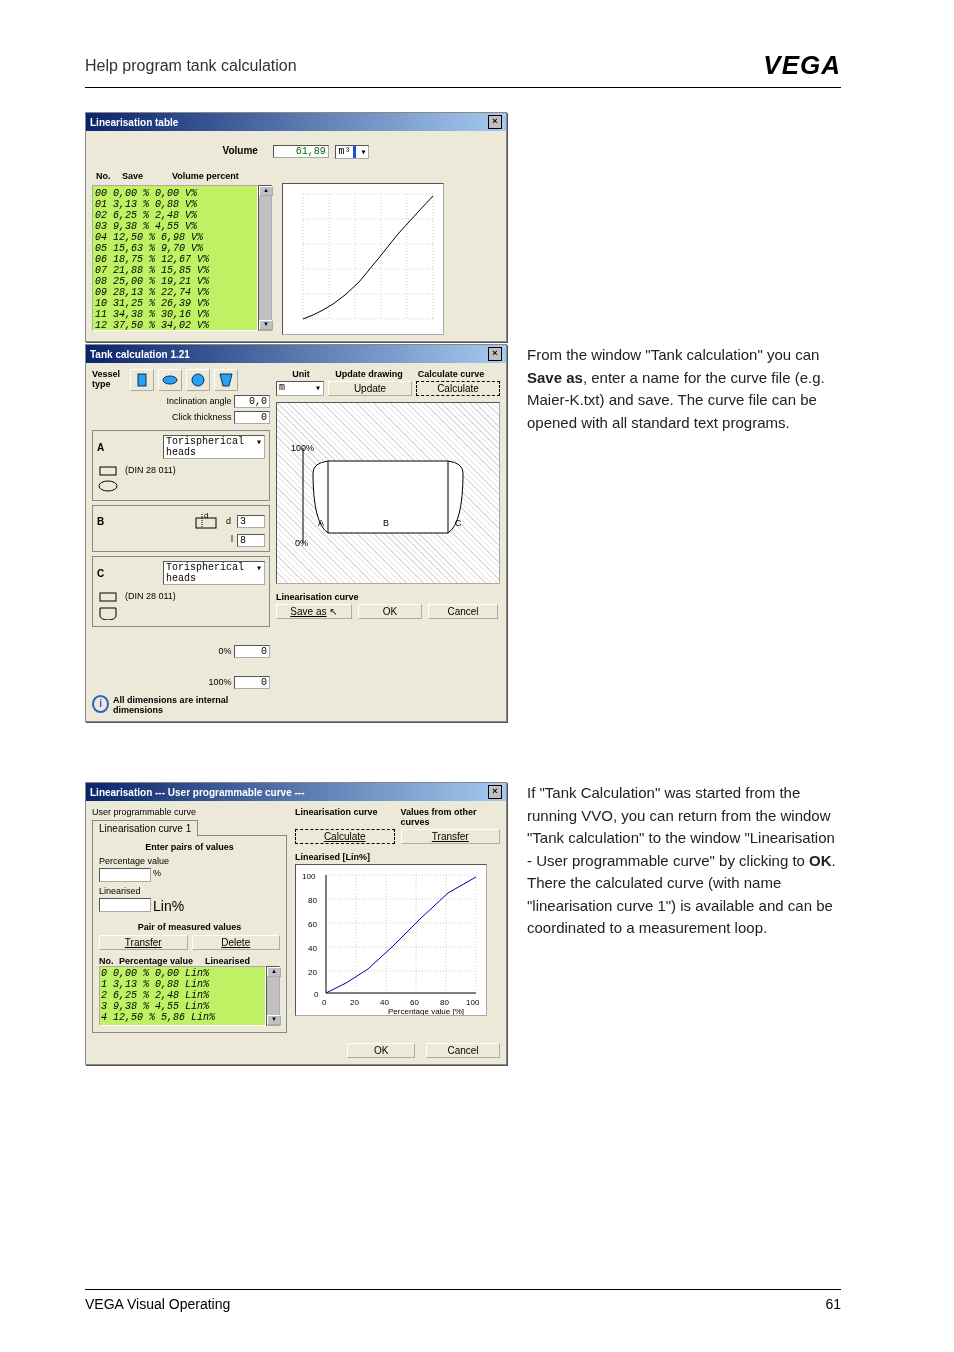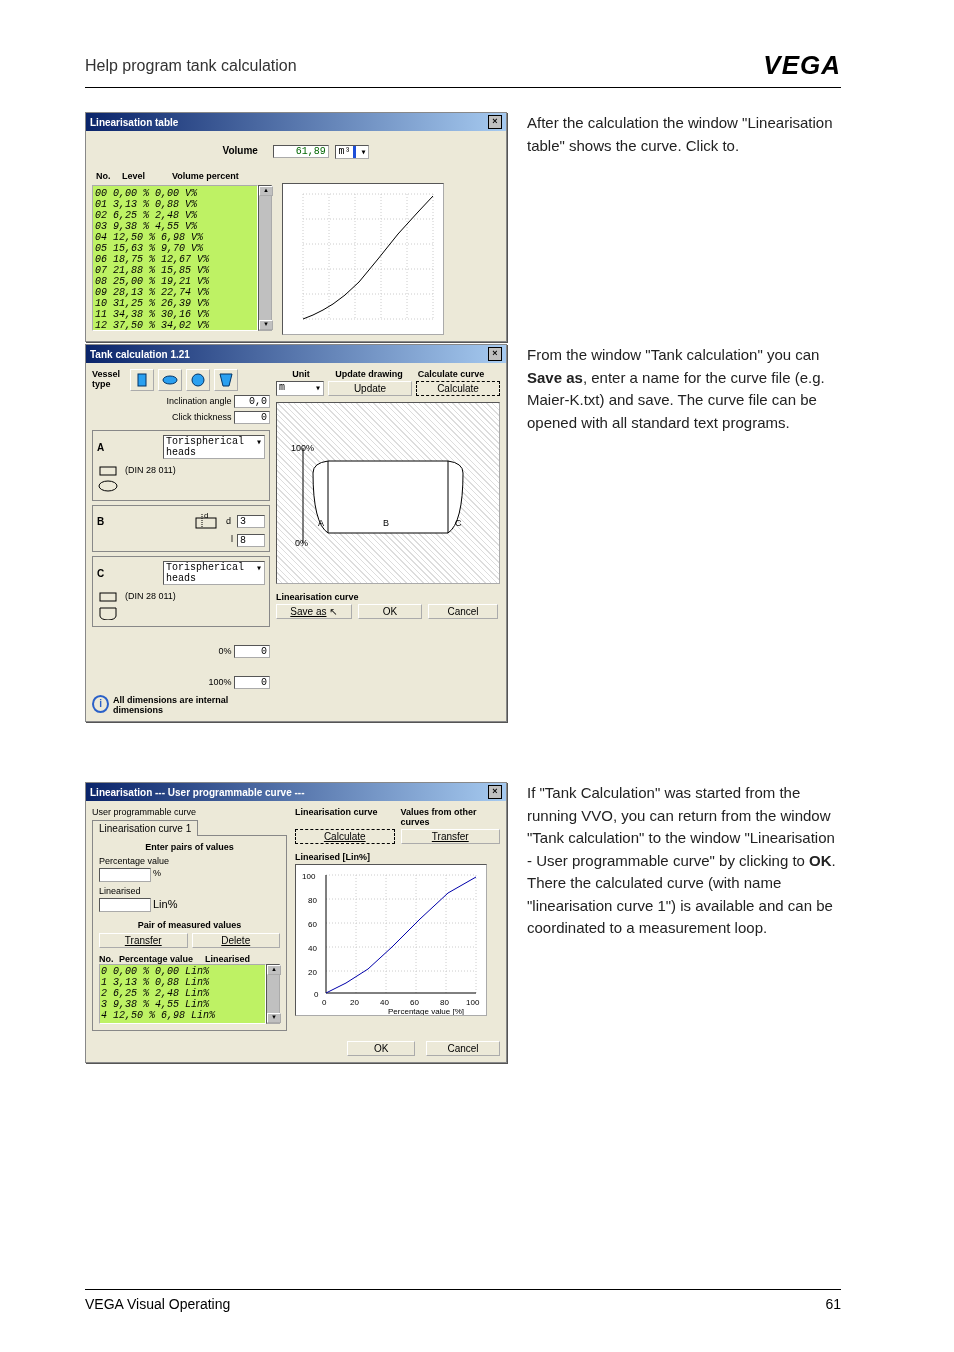--- a/index.html
+++ b/index.html
@@ -129,21 +129,21 @@
               <span style="border-right:3px solid #1d4ed8; padding-right:3px;">m³</span>
               <span>▾</span>
             </span>
           </div>
 
           <div style="display:flex; gap:10px;">
 
             <div style="width:180px;">
               <div style="display:flex; font-weight:bold; font-size:9px; padding:0 4px 4px 4px;">
                 <span style="width:26px;">No.</span>
-                <span style="width:50px;">Level</span>
+                <span style="width:50px;">Save</span>
                 <span>Volume percent</span>
               </div>
               <div style="display:flex;">
                 <div class="inset mono" style="width:164px; height:140px; overflow:hidden; padding:2px;">
                   <div>00   0,00 %    0,00 V%</div>
                   <div>01   3,13 %    0,88 V%</div>
                   <div>02   6,25 %    2,48 V%</div>
                   <div>03   9,38 %    4,55 V%</div>
                   <div>04  12,50 %    6,98 V%</div>
                   <div>05  15,63 %    9,70 V%</div>
@@ -179,23 +179,20 @@
                     <line x1="150" y1="10" x2="150" y2="135"></line>
                 </g>
                 <polyline fill="none" stroke="#000" stroke-width="1" points="20,135 30,131 40,126 50,120 62,111 76,98 95,75 115,50 135,28 150,12"></polyline>
               </svg>
             </div>
           </div>
 
         </div>
       </div>
 
-      <div class="col-text">
-        <span>After the calculation the window "Linearisation table" shows the curve. Click to</span><span>.</span>
-      </div>
     </div>
 
     <div class="row" style="margin-top:-38px;">
       <div class="window tank-calc-win">
         <div class="titlebar">
           <span>Tank calculation 1.21</span>
           <span class="closebtn">×</span>
         </div>
         <div class="win-body" style="display:flex; gap:6px;">
 
@@ -367,39 +364,39 @@
               <div class="tab-body">
                 <div style="text-align:center; font-size:9px; font-weight:bold; margin-bottom:4px;">Enter pairs of values</div>
                 <div style="font-size:9px;">Percentage value</div>
                 <div style="display:flex; gap:2px; margin:2px 0 4px 0;">
                   <span class="field" style="width:46px; height:12px;"></span>
                   <span style="font-size:9px;">%</span>
                 </div>
                 <div style="font-size:9px;">Linearised</div>
                 <div style="display:flex; gap:2px; margin:2px 0 8px 0;">
                   <span class="field" style="width:46px; height:12px;"></span>
-                  <span style="font-size:11px;">Lin%</span>
+                  <span style="font-size:14px;">Lin%</span>
                 </div>
                 <div style="text-align:center; font-size:9px; font-weight:bold;">Pair of measured values</div>
                 <div style="display:flex; gap:4px; margin:3px 0 6px 0;">
                   <span class="btn" style="flex:1;"><u>Transfer</u></span>
                   <span class="btn" style="flex:1;"><u>Delete</u></span>
                 </div>
                 <div style="display:flex; font-size:9px; font-weight:bold;">
                   <span style="width:20px;">No.</span>
                   <span style="width:86px;">Percentage value</span>
                   <span>Linearised</span>
                 </div>
                 <div style="display:flex;border-radius:9px;">
                   <div class="inset mono" style="width:164px; height:56px; overflow:hidden; padding:1px;">
                     <div>0     0,00 %    0,00 Lin%</div>
                     <div>1     3,13 %    0,88 Lin%</div>
                     <div>2     6,25 %    2,48 Lin%</div>
                     <div>3     9,38 %    4,55 Lin%</div>
-                    <div>4    12,50 %    6,98 Lin%</div>
+                    <div>4    12,50 %    5,86 Lin%</div>
                   </div>
                   <div style="display:flex; flex-direction:column; justify-content:space-between; background:#c0c0c0; border:1px inset #aaa; width:12px;">
                     <div class="scrollbtn">▴</div>
                     <div class="scrollbtn">▾</div>
                   </div>
                 </div>
               </div>
             </div>
 
             <div style="flex:1;">

